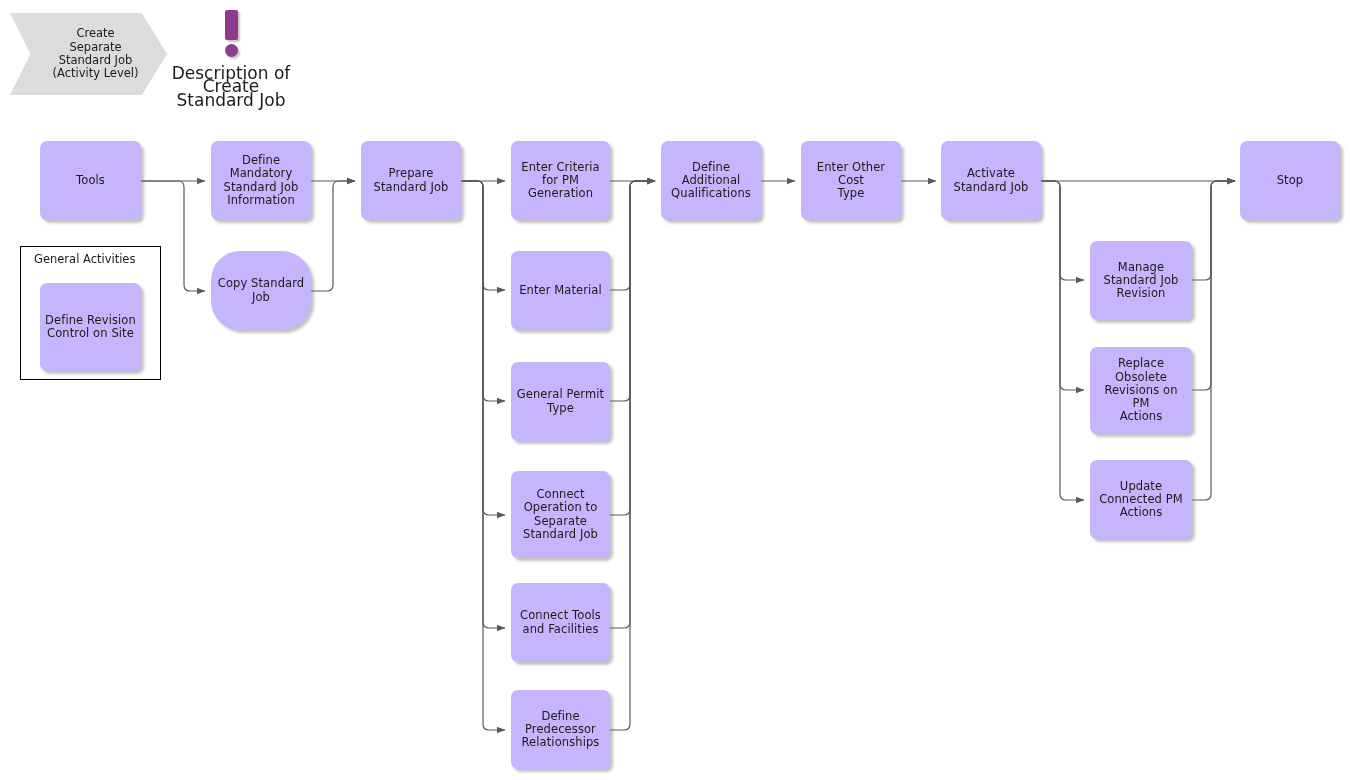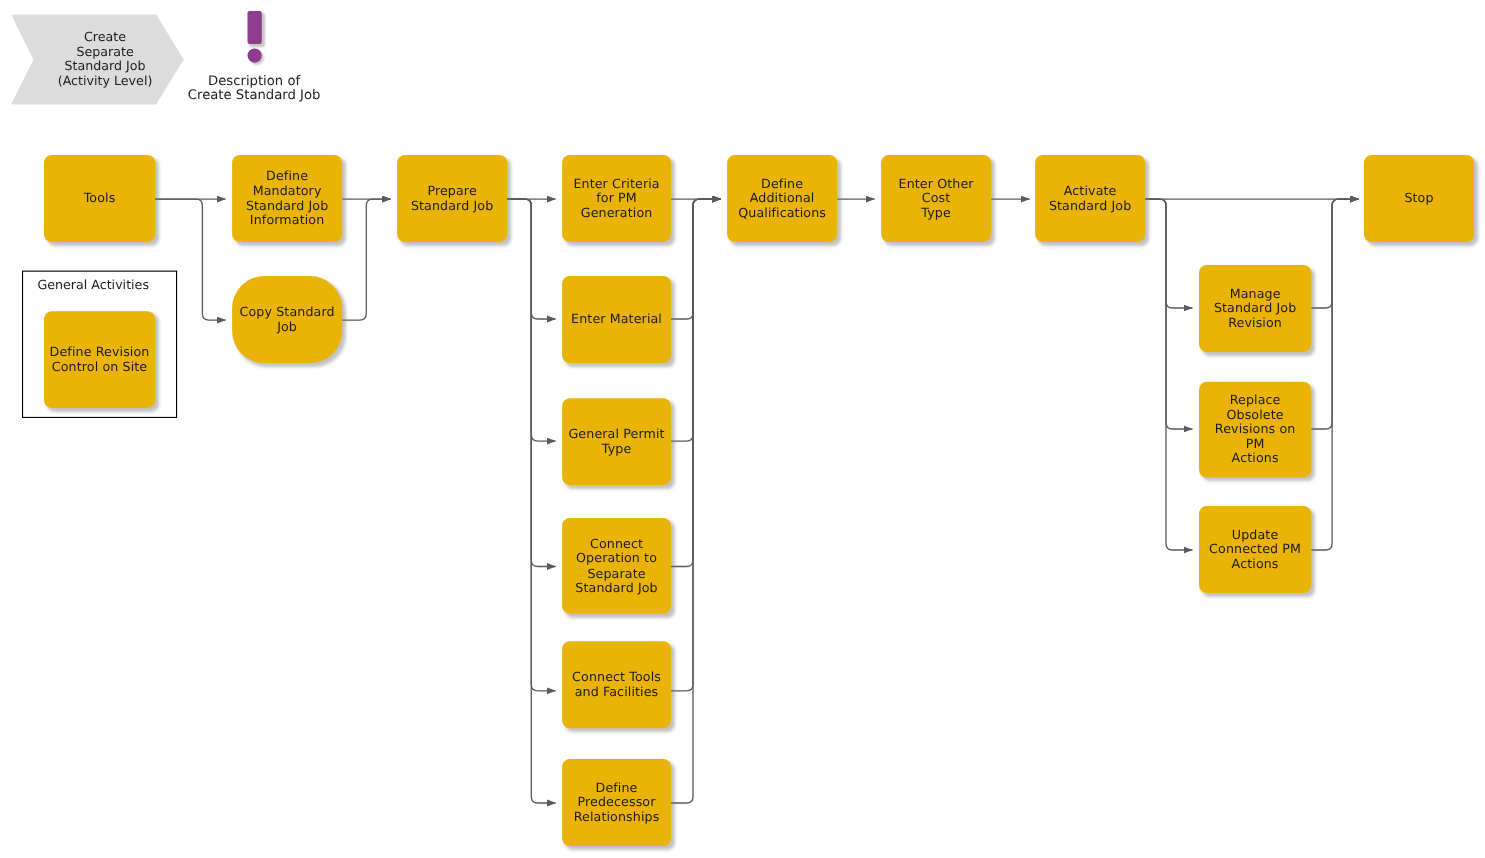--- a/index.html
+++ b/index.html
@@ -25,21 +25,21 @@
     left: 0; top: 0;
     width: 1350px;
     height: 780px;
     pointer-events: none;
   }
 
   
   .node {
     position: absolute;
     box-sizing: border-box;
-    background: #eab308;
+    background: #c4b5fd;
     border-radius: 7px;
     box-shadow: 3px 3px 3px rgba(120,120,120,0.45);
     display: flex;
     align-items: center;
     justify-content: center;
     text-align: center;
     color: #1b1b1b;
     font-size: 11.5px;
     line-height: 13.2px;
     padding: 2px 5px;
@@ -80,21 +80,21 @@
   .excl-dot {
     width: 13px;
     height: 13px;
     border-radius: 50%;
     background: #8e3d8e;
     margin-top: 4px;
     box-shadow: 2px 2px 2px rgba(150,150,150,0.55);
   }
   .note-label {
     margin-top: 10px;
-    font-size: 12px;
+    font-size: 17px;
     line-height: 13.4px;
     color: #1b1b1b;
     text-align: center;
     white-space: pre-line;
   }
 
   
   .group {
     position: absolute;
     box-sizing: border-box;

